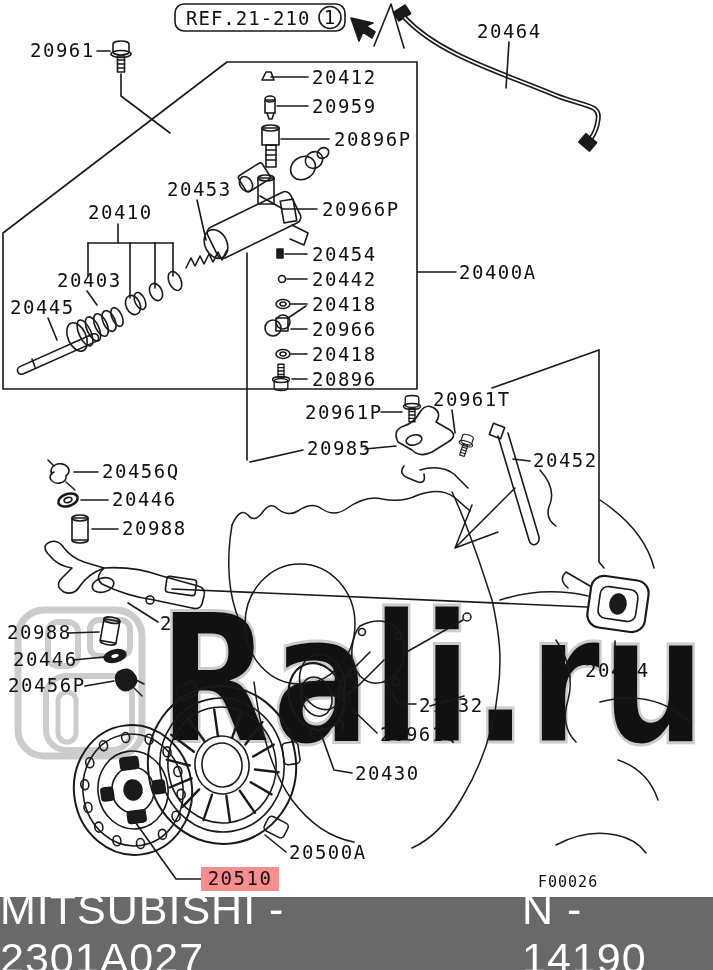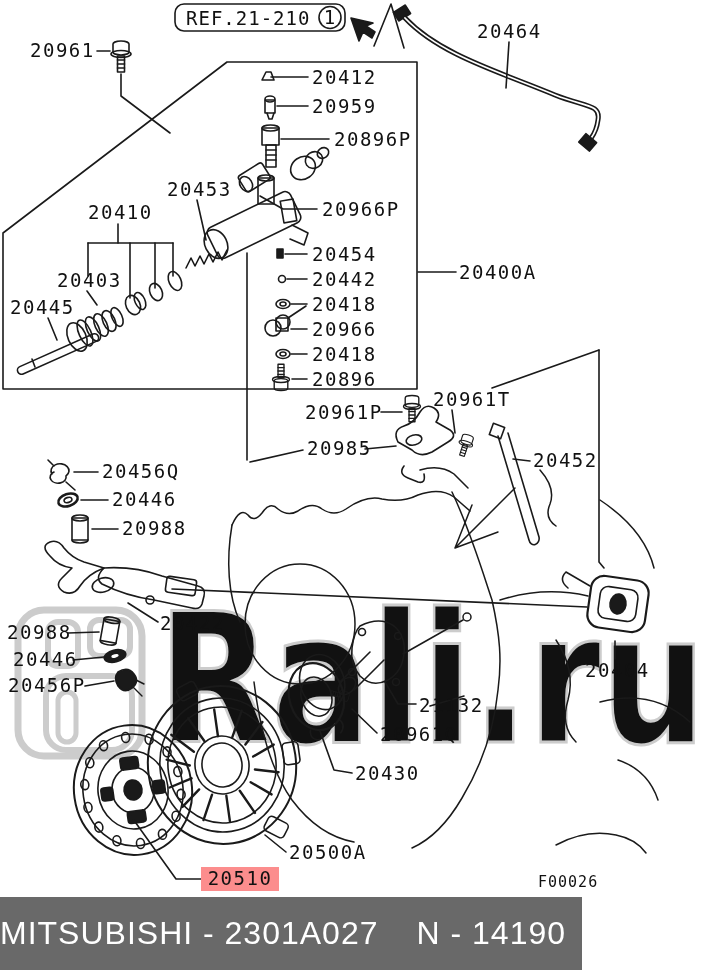--- a/index.html
+++ b/index.html
@@ -1,21 +1,21 @@
 <!DOCTYPE html>
 <html><head>
 <meta charset="utf-8">
 <style>
   html,body{margin:0;padding:0;background:#fff;}
   .page{position:relative;width:713px;height:970px;background:#fff;overflow:hidden;
         font-family:"DejaVu Sans Mono",monospace;}
   .diagram{position:absolute;left:0;top:0;}
-  .footer{position:absolute;left:0;bottom:0;width:582px;height:73px;background:#696969;
+  .footer{position:absolute;left:0;bottom:0;width:713px;height:73px;background:#696969;
           display:flex;align-items:center;justify-content:flex-start;gap:38px;
-          font-family:"Liberation Sans",sans-serif;color:#fff;font-size:32px;letter-spacing:1px;}
+          font-family:"Liberation Sans",sans-serif;color:#fff;font-size:43px;letter-spacing:1px;}
   svg text{font-family:"DejaVu Sans Mono",monospace;fill:#111;}
   .lbl{font-size:19px;letter-spacing:1.5px;}
   .ref{font-size:19px;letter-spacing:1px;}
   .code{font-size:15px;letter-spacing:1px;}
   .wm{font-family:"DejaVu Sans",sans-serif;font-weight:bold;}
 </style>
 </head>
 <body>
 
 <div class="page">

